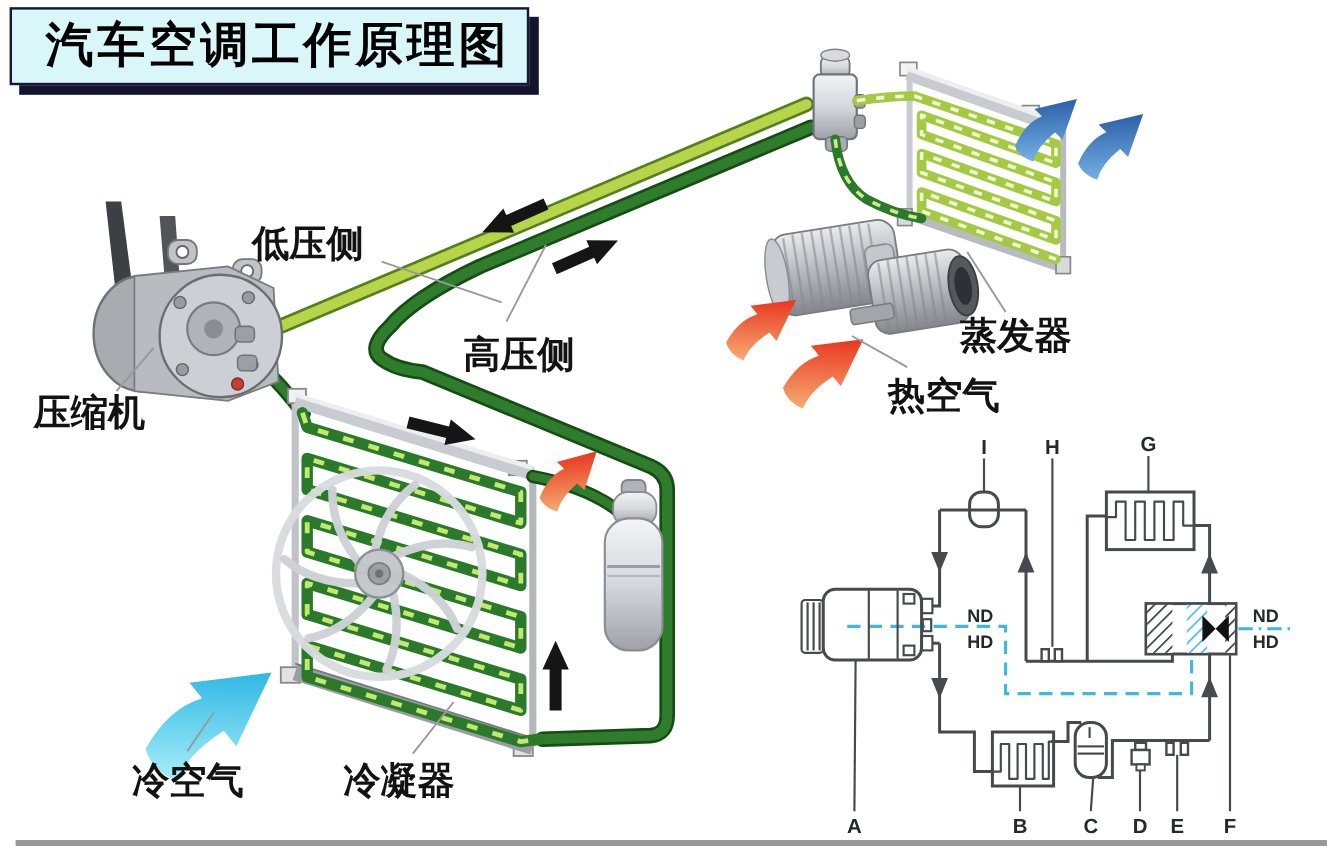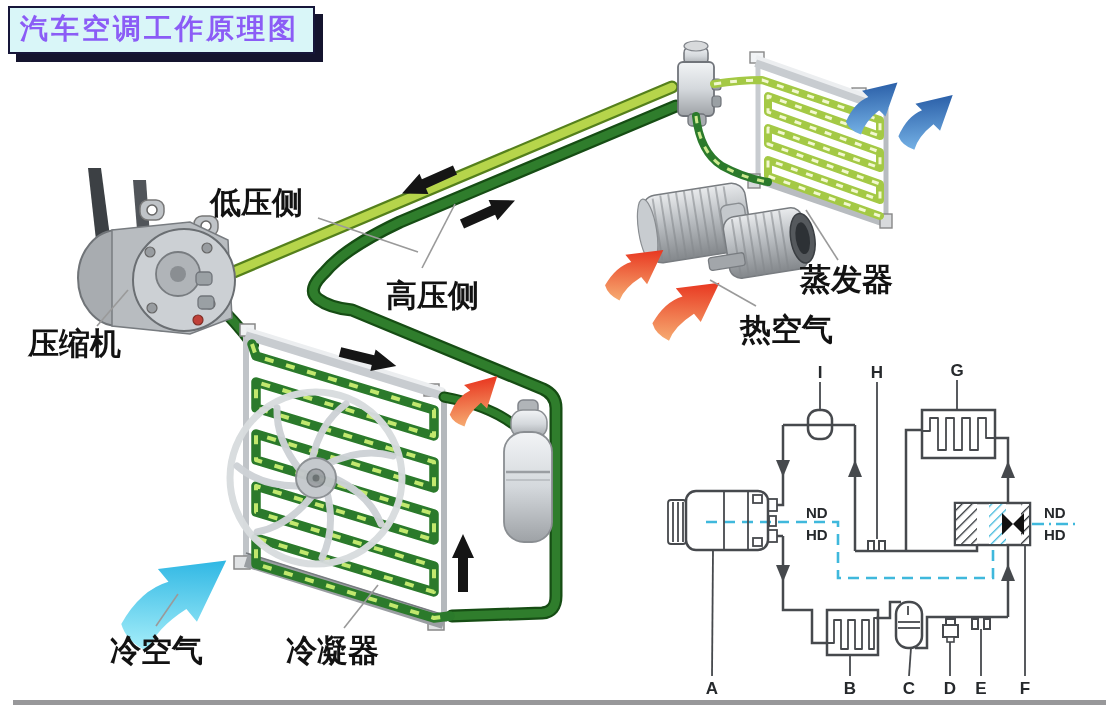--- a/index.html
+++ b/index.html
@@ -1,21 +1,21 @@
 <!DOCTYPE html>
 <html><head>
 <meta charset="utf-8">
 <style>
   html,body{margin:0;padding:0;background:#ffffff;}
   #stage{position:relative;width:1106px;height:707px;background:#ffffff;overflow:hidden;
          font-family:"Liberation Sans",sans-serif;}
-  #title-box{position:absolute;left:8px;top:6px;padding:2px 14px 4px 10px;
+  #title-box{position:absolute;left:8px;top:6px;padding:2px 14px 4px 28px;
              background:#d9f6f8;border:2px solid #16163a;
              box-shadow:8px 8px 0 #14142e;
-             color:#8b5cf6;font-size:28px;font-weight:bold;letter-spacing:3px;
+             color:#000000;font-size:40px;font-weight:bold;letter-spacing:3px;
              font-family:"DejaVu Sans","Liberation Sans",sans-serif;}
   #bottom-bar{position:absolute;left:13px;top:700px;width:1093px;height:5px;background:#98989a;}
   svg text.cn{font-family:"DejaVu Serif","DejaVu Sans",serif;font-weight:bold;font-size:31px;fill:#121212;}
   svg text.letter{font-family:"Liberation Sans",sans-serif;font-weight:bold;font-size:17px;fill:#26292c;}
   svg text.nd{font-family:"Liberation Sans",sans-serif;font-weight:bold;font-size:15px;fill:#26292c;}
   .sline{stroke:#46494d;stroke-width:2.5;fill:none;}
   .sthin{stroke:#46494d;stroke-width:1.8;fill:none;}
   .leader{stroke:#9a9a9a;stroke-width:1.6;fill:none;}
 </style>
 </head>

